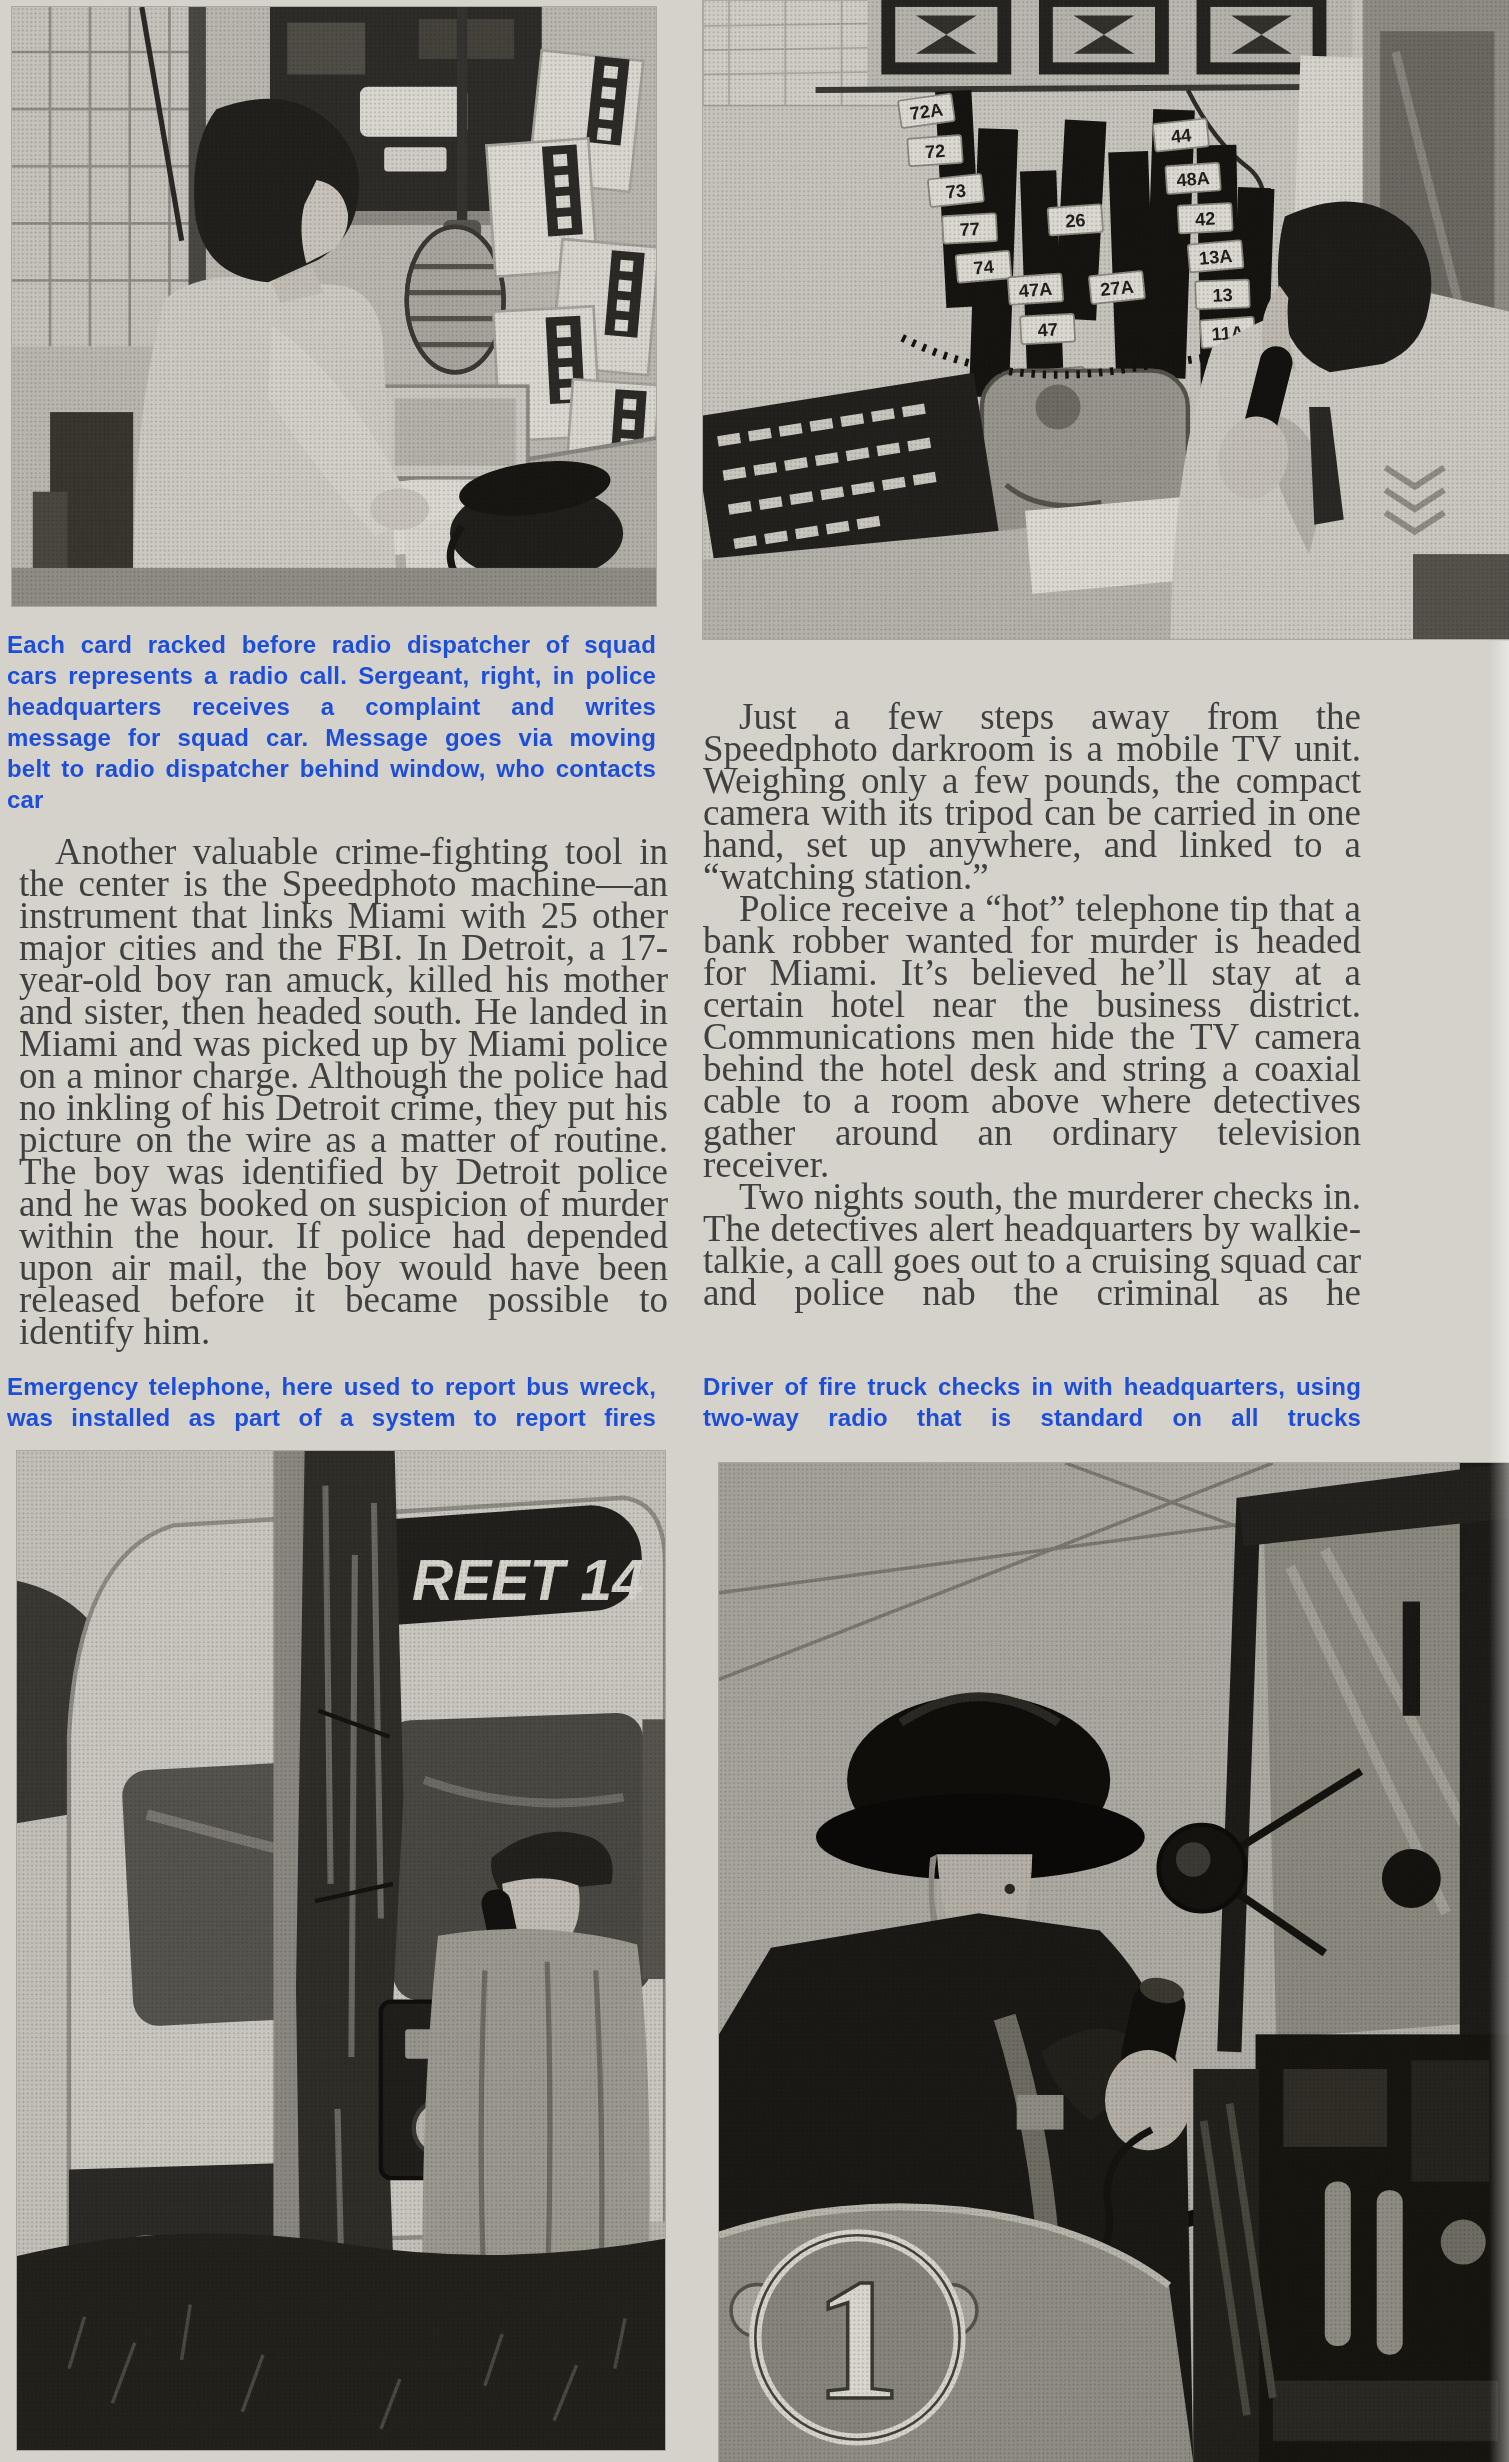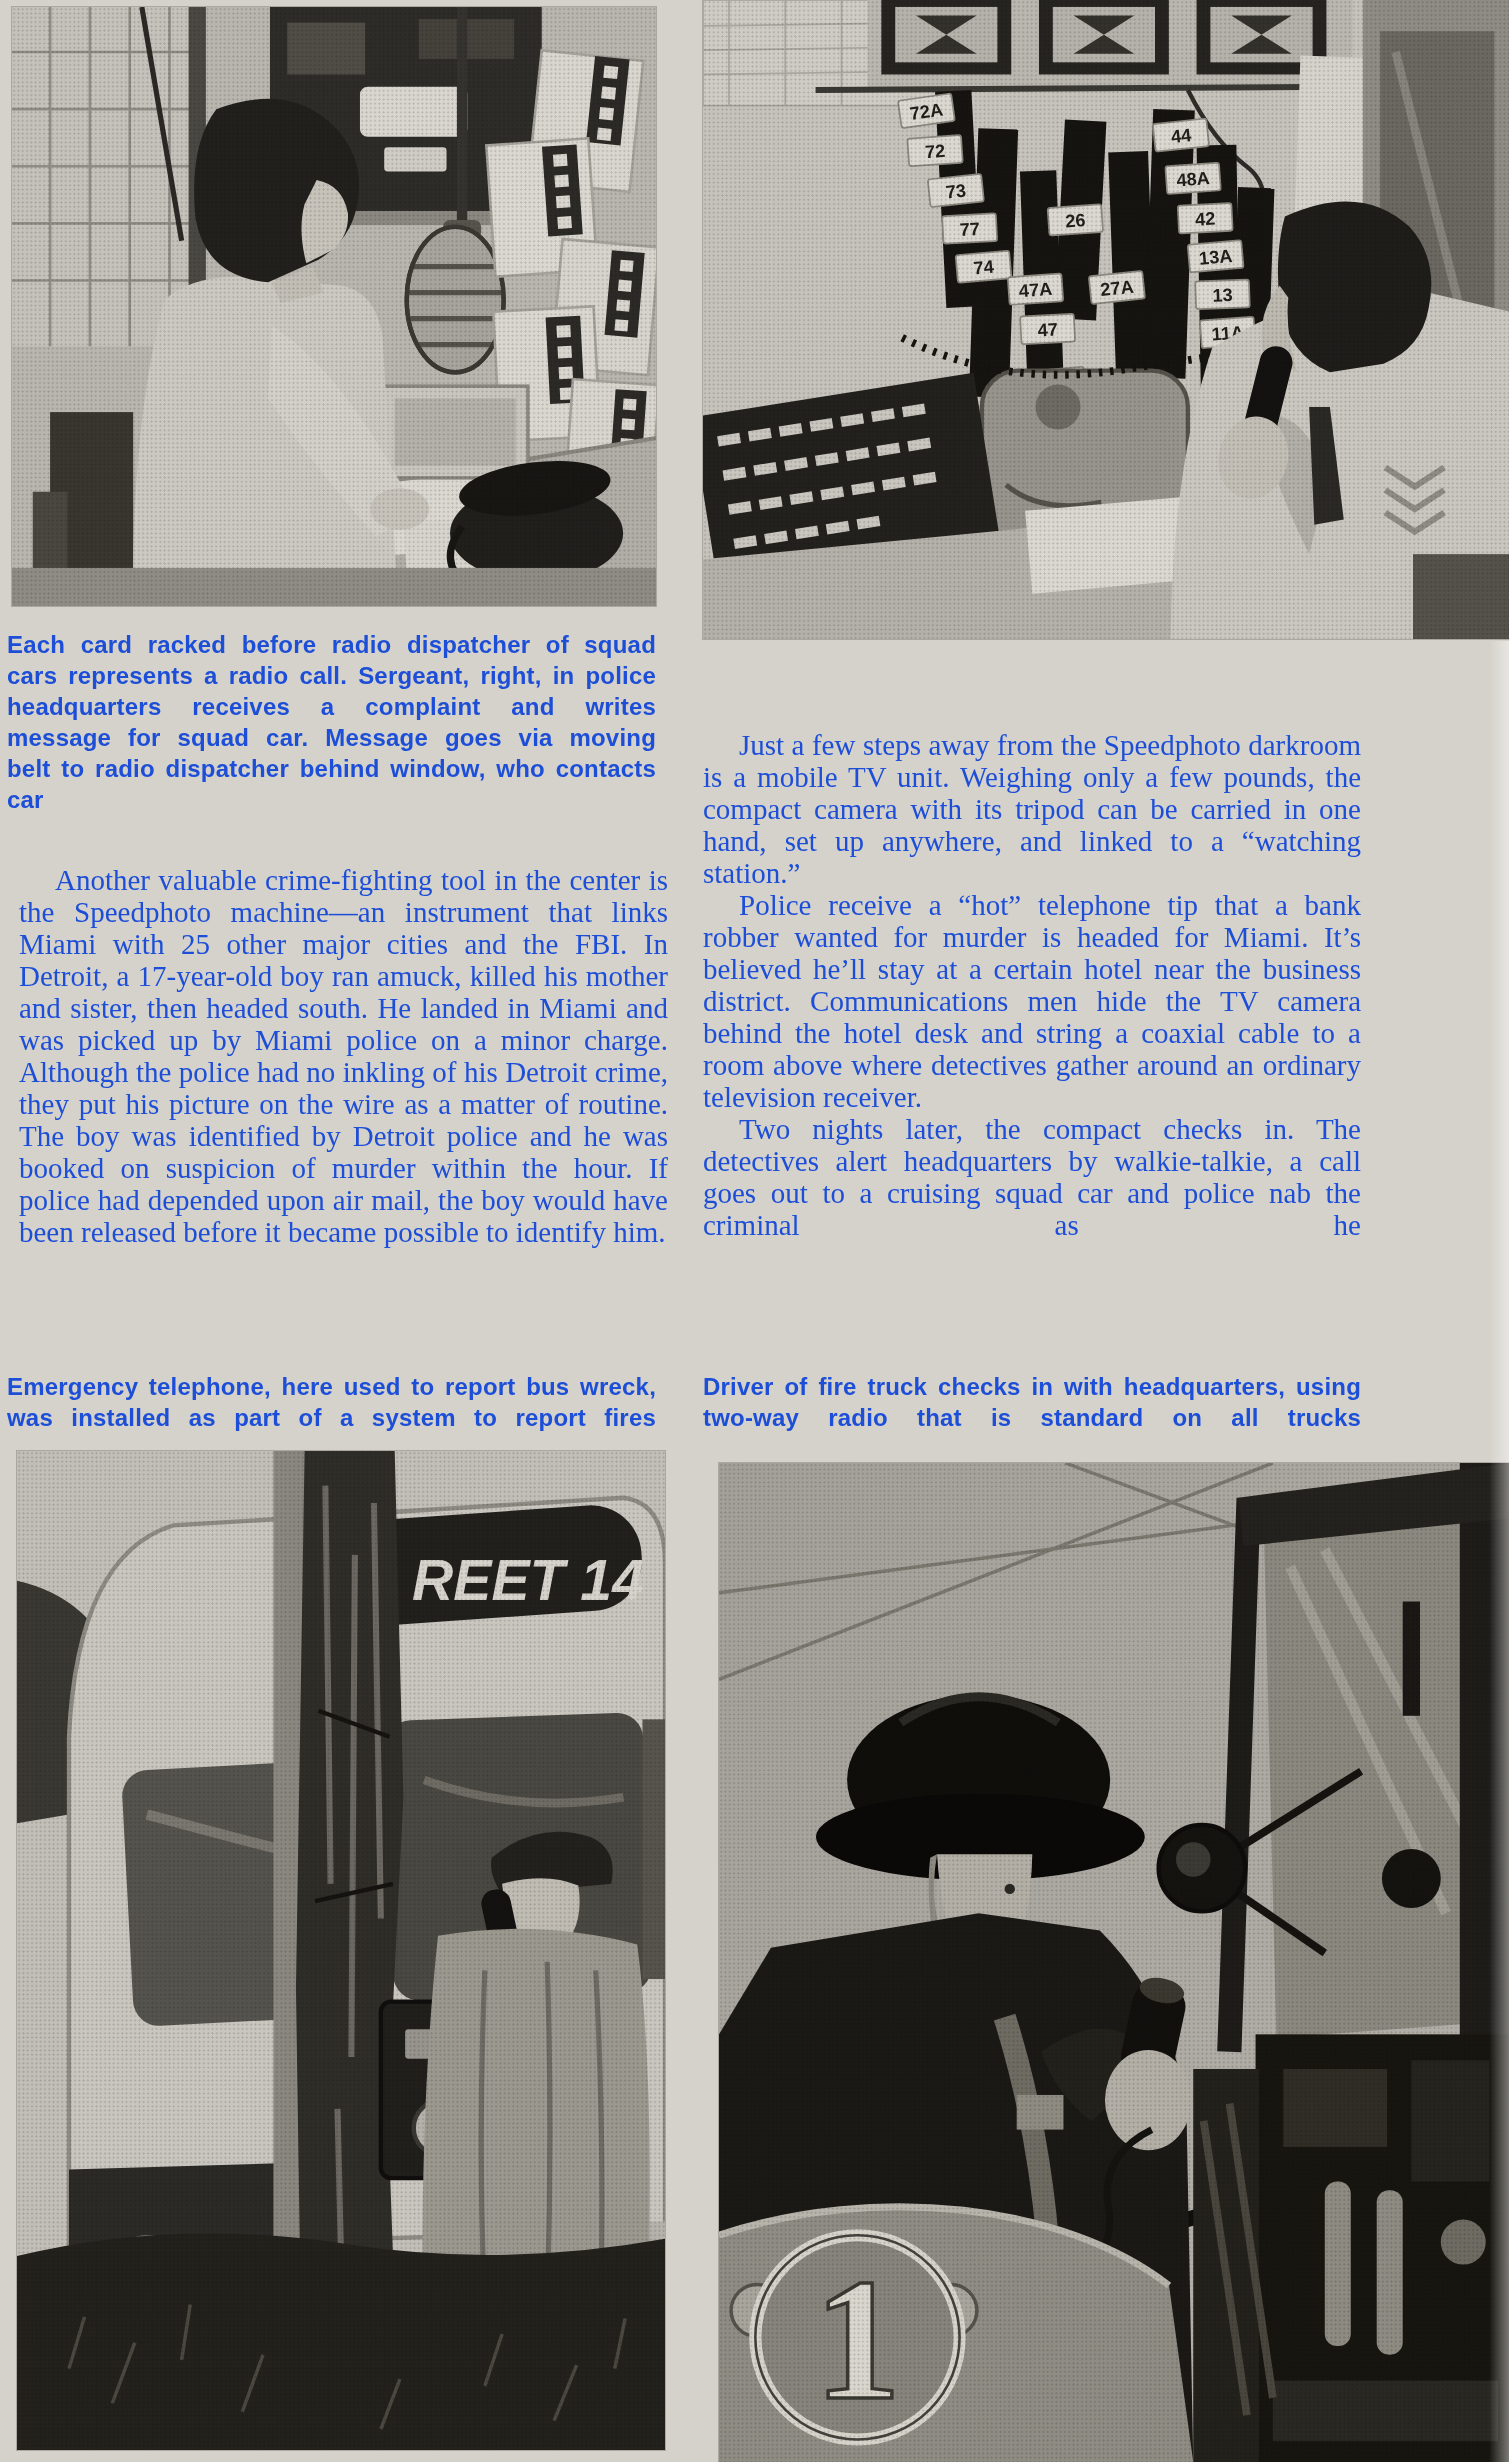--- a/index.html
+++ b/index.html
@@ -40,24 +40,23 @@
     letter-spacing:0.2px;word-spacing:2.6px;
     color:#1d4ed8;
     text-align:justify;text-align-last:justify;
   }
   .cap-tl{left:7px;top:629px;width:649px;}
   .cap-bl{left:7px;top:1371px;width:649px;}
   .cap-br{left:703px;top:1371px;width:658px;}
   
   .col{
     position:absolute;
-    font-size:29px;line-height:32px;
+    font-size:37px;line-height:32px;
     text-align:justify;
-    color:#1d4ed8;
-    margin-top:28px;
+    color:#404040;
   }
   .col p{margin:0;text-indent:36px;}
   .col-left{left:19px;top:836px;width:649px;height:532px;overflow:hidden;}
   .col-right{left:703px;top:701px;width:658px;height:658px;overflow:hidden;}
   .force-last{text-align-last:justify;}
   .tag-text{font:700 21px "Liberation Sans","DejaVu Sans",sans-serif;fill:#201e1a;}
   .scan-edge{
     position:absolute;right:0;top:641px;width:21px;height:1822px;
     background:linear-gradient(to right, rgba(0,0,0,0), rgba(255,255,255,.45));
     pointer-events:none;
@@ -407,21 +406,21 @@
 
   <div class="caption cap-tl">Each card racked before radio dispatcher of squad cars represents a radio call. Sergeant, right, in police headquarters receives a complaint and writes message for squad car. Message goes via moving belt to radio dispatcher behind window, who contacts car</div>
 
   <div class="col col-left">
     <p>Another valuable crime-fighting tool in the center is the Speedphoto machine—an instrument that links Miami with 25 other major cities and the FBI. In Detroit, a 17-year-old boy ran amuck, killed his mother and sister, then headed south. He landed in Miami and was picked up by Miami police on a minor charge. Although the police had no inkling of his Detroit crime, they put his picture on the wire as a matter of routine. The boy was identified by Detroit police and he was booked on suspicion of murder within the hour. If police had depended upon air mail, the boy would have been released before it became possible to identify him.</p>
   </div>
 
   <div class="col col-right">
     <p>Just a few steps away from the Speedphoto darkroom is a mobile TV unit. Weighing only a few pounds, the compact camera with its tripod can be carried in one hand, set up anywhere, and linked to a “watching station.”</p>
     <p>Police receive a “hot” telephone tip that a bank robber wanted for murder is headed for Miami. It’s believed he’ll stay at a certain hotel near the business district. Communications men hide the TV camera behind the hotel desk and string a coaxial cable to a room above where detectives gather around an ordinary television receiver.</p>
-    <p class="force-last">Two nights later, the compact checks in. The detectives alert headquarters by walkie-talkie, a call goes out to a cruising squad car and police nab the criminal as he</p>
+    <p class="force-last">Two nights south, the murderer checks in. The detectives alert headquarters by walkie-talkie, a call goes out to a cruising squad car and police nab the criminal as he</p>
   </div>
 
   <div class="caption cap-bl">Emergency telephone, here used to report bus wreck, was installed as part of a system to report fires</div>
   <div class="caption cap-br">Driver of fire truck checks in with headquarters, using two-way radio that is standard on all trucks</div>
 
   <figure class="photo photo-bl">
     <svg viewBox="0 0 748 1154" preserveAspectRatio="none">
       <rect x="0" y="0" width="748" height="1154" fill="#c2bfb8"></rect>
       <path d="M0 150 Q90 170 120 260 Q140 340 60 420 L0 430 Z" fill="#3a3832"></path>
 

